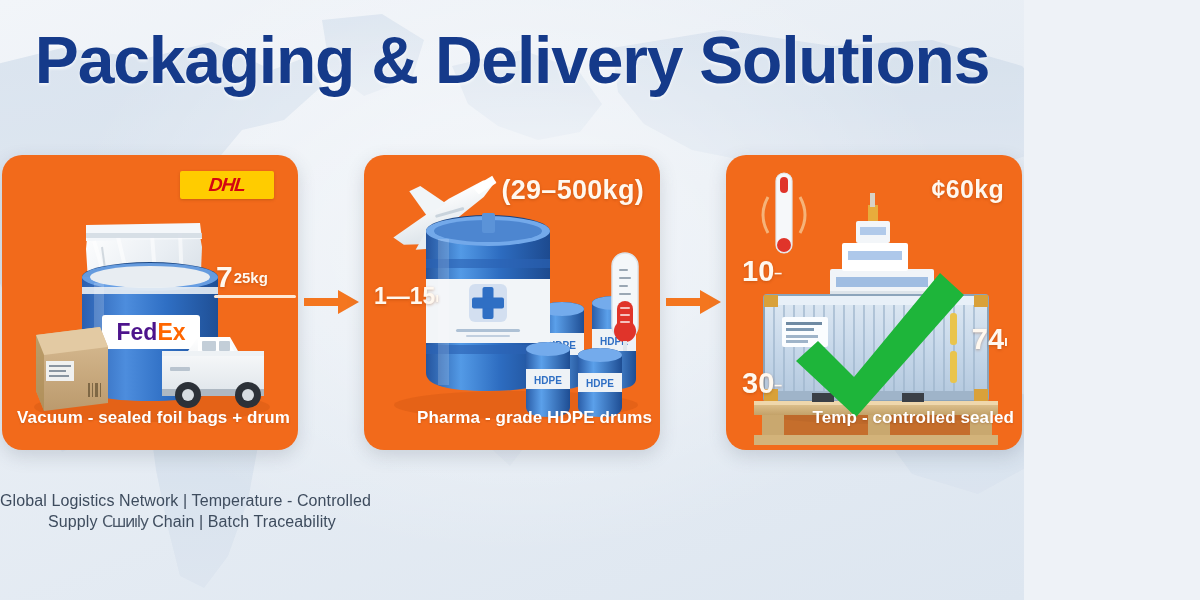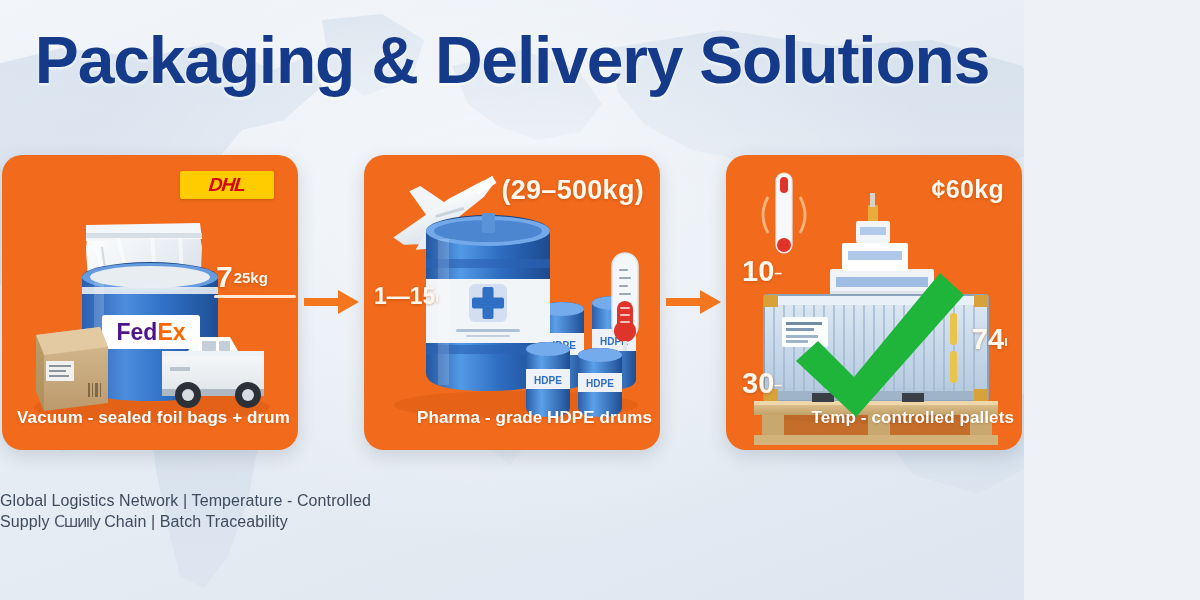--- a/index.html
+++ b/index.html
@@ -161,21 +161,21 @@
     left: 0; right: 0;
     top: 482px;
     text-align: left;
     color: #3e4c5e;
     font-size: 16px;
     line-height: 1.32;
     font-weight: 400;
     letter-spacing: .1px;
     margin-top: 8px;
   }
-  .tagline .l2 { display: block; }
+  .tagline .l2 { display: block; padding-left: 48px; }
   .tagline .garbled {
     font-family: "DejaVu Sans", sans-serif;
     letter-spacing: -1.5px;
     opacity: .92;
   }
 </style>
 </head>
 <body>
 
 <div class="slide">
@@ -550,21 +550,21 @@
       <div class="badge-text num-10">
         <span>10</span><span class="tick">–</span>
       </div>
       <div class="badge-text num-30">
         <span>30</span><span class="tick">–</span>
       </div>
       <div class="badge-text num-55">
         <span>74</span><span class="tick">ı</span>
       </div>
 
-      <div class="card-caption">Temp - controlled pallets</div>
+      <div class="card-caption">Temp - controlled sealed</div>
     </div>
 
   </div>
 
   <div class="tagline">
     <span class="l1">Global Logistics Network | Temperature - Controlled</span>
     <span class="l2"><span>Supply </span><span class="garbled">Cшиıly</span><span> Chain | Batch Traceability</span></span>
   </div>
 
 </div>

